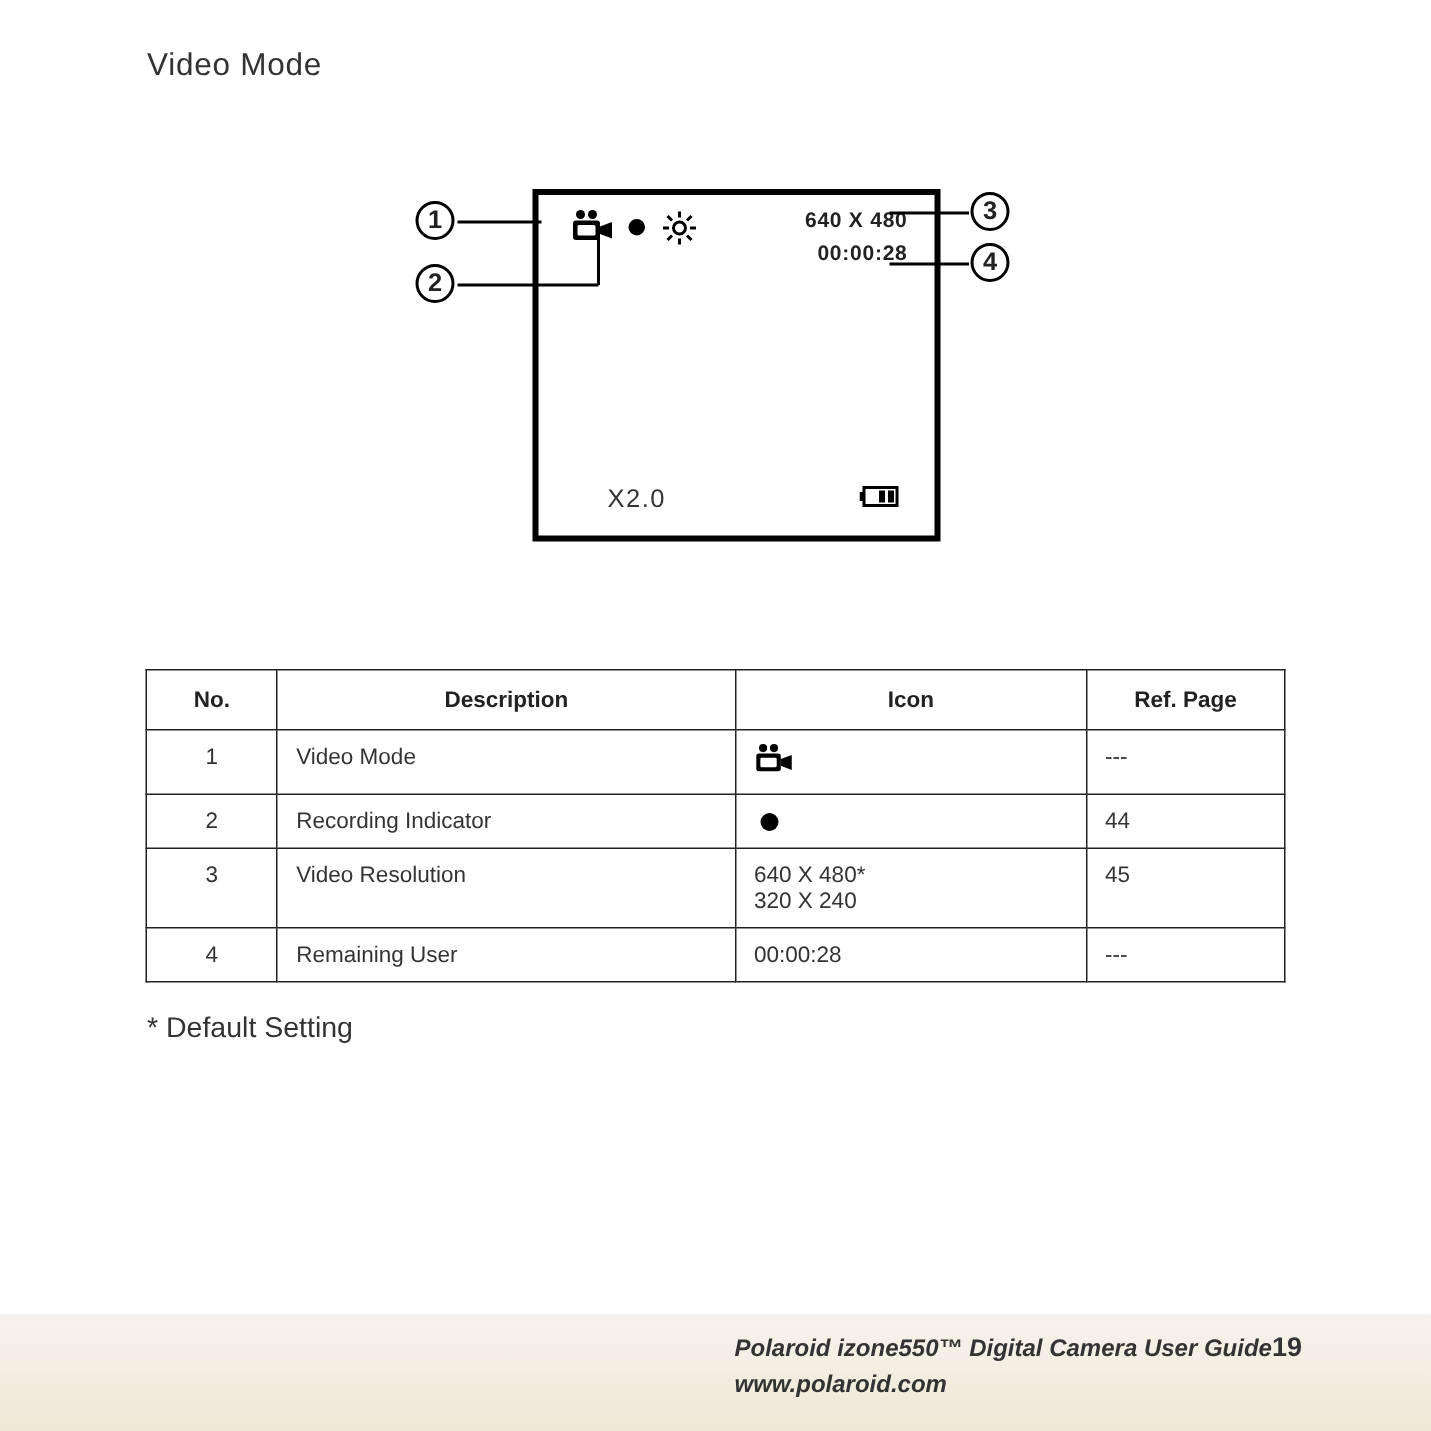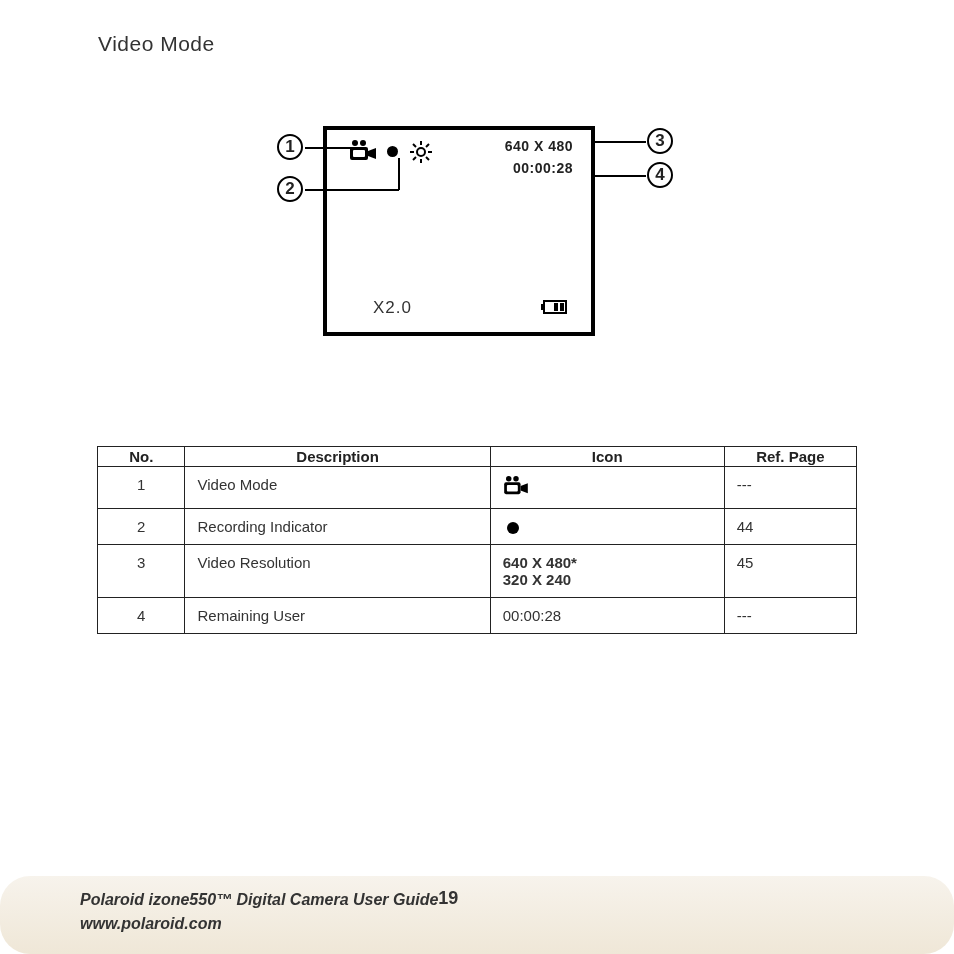--- a/index.html
+++ b/index.html
@@ -22,24 +22,24 @@
     color: #333;
   }
   .diagram-area {
     position: relative;
     width: 700px;
     height: 260px;
     margin: 0 auto 60px auto;
   }
   .screen {
     position: absolute;
-    left: 196px;
+    left: 228px;
     top: 0;
     width: 272px;
-    height: 210px;
+    height: 235px;
     border: 4px solid #000;
     background: #fff;
   }
   
   .vid-icon { position: absolute; left: 22px; top: 10px; }
   .dot-icon { position: absolute; left: 60px; top: 16px; width: 11px; height: 11px; border-radius: 50%; background: #000; }
   .sun-icon { position: absolute; left: 82px; top: 10px; }
   .res-text { position: absolute; right: 18px; top: 8px; font-size: 14px; font-weight: bold; letter-spacing: 0.5px; }
   .time-text { position: absolute; right: 18px; top: 30px; font-size: 14px; font-weight: bold; letter-spacing: 0.5px; }
   .zoom-text { position: absolute; left: 22px; bottom: 14px; font-size: 17px; letter-spacing: 1px; color: #333; margin-left: 24px; }
@@ -75,40 +75,39 @@
     font-size: 15px;
     padding: 9px 12px;
     text-align: left;
     vertical-align: top;
     color: #333;
   }
   th {
     font-weight: bold;
     text-align: center;
     color: #222;
-    padding: 1px 12px;
+    padding: 11px 12px;
   }
   td.center { text-align: center; }
   .table-vid-icon { display: inline-block; }
   .table-dot { display:inline-block; width: 12px; height: 12px; border-radius: 50%; background: #000; margin-left: 4px; vertical-align: middle;}
   .footnote {
     font-size: 19px;
     margin-left: 42px;
     color: #333;
   }
   .footer {
     position: absolute;
     left: 0; right: 0; bottom: 0;
     height: 78px;
     background: linear-gradient(#f7f3ec, #efe7d7);
     padding: 12px 56px 0 80px;
     display: flex;
-    justify-content: flex-start;
+    justify-content: flex-end;
     align-items: flex-start;
-    border-radius: 30px;
   }
   .footer-left {
     font-style: italic;
     font-weight: bold;
     font-size: 16px;
     color: #333;
     line-height: 1.5;
   }
   .footer-page {
     font-weight: bold;
@@ -202,33 +201,34 @@
         </tr>
         <tr>
           <td class="center">2</td>
           <td>Recording Indicator</td>
           <td><span class="table-dot"></span></td>
           <td>44</td>
         </tr>
         <tr>
           <td class="center">3</td>
           <td>Video Resolution</td>
-          <td style="white-space: pre-line; font-weight: bold;">640 X 480*
+          <td style="white-space: pre-line;">640 X 480*
 320 X 240</td>
           <td>45</td>
         </tr>
         <tr>
           <td class="center">4</td>
           <td>Remaining User</td>
           <td style="white-space: pre-line;">00:00:28</td>
           <td>---</td>
         </tr>
       </tbody>
   </table>
 
+  <div class="footnote">* Default Setting</div>
 </div>
 
 <div class="footer">
   <div class="footer-left">
     <div>Polaroid izone550™ Digital Camera User Guide</div>
     <div>www.polaroid.com</div>
   </div>
   <div class="footer-page">19</div>
 </div>
 

